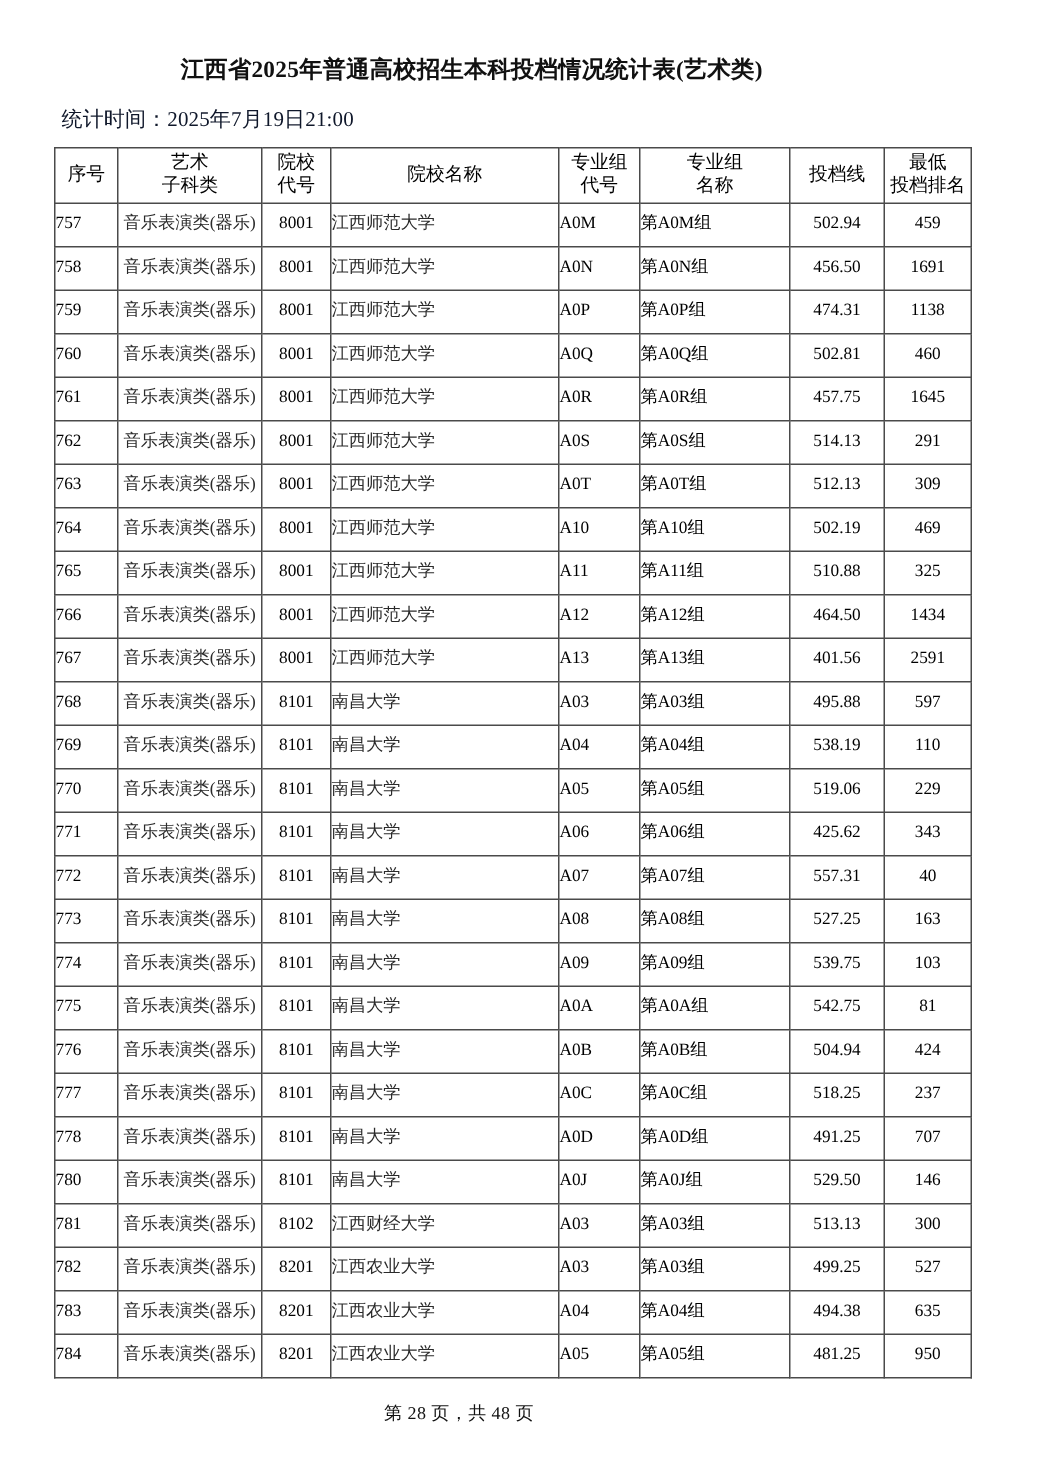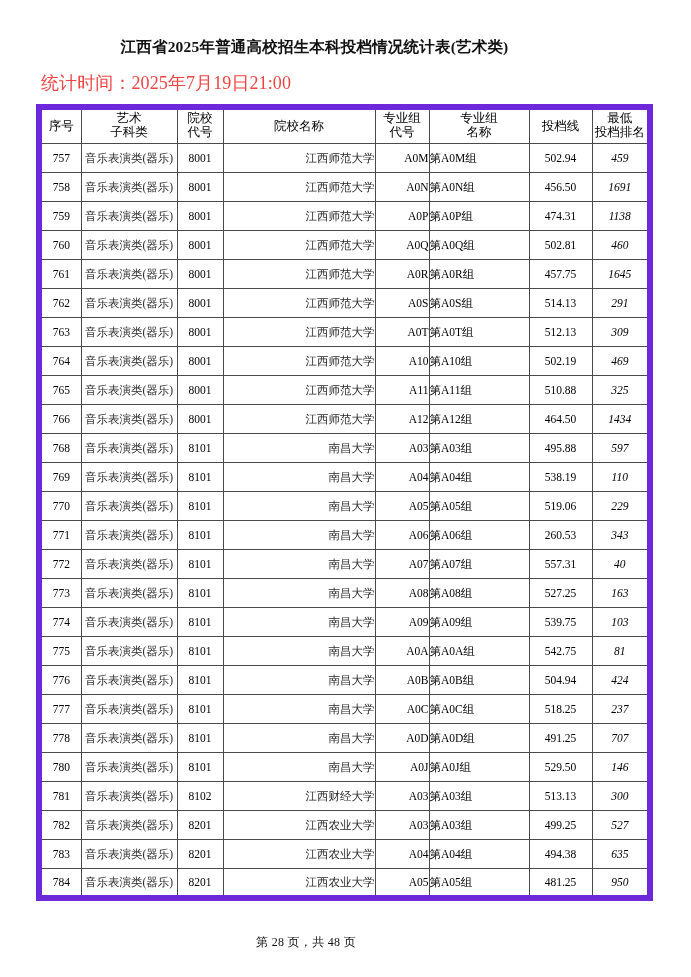--- a/index.html
+++ b/index.html
@@ -25,33 +25,33 @@
   .doc-title {
     text-align: center;
     font-size: 15.5px;
     font-weight: bold;
     letter-spacing: 0.2px;
     padding-top: 38px;
     line-height: 1.2;
     color: #111;
   }
   .stat-time {
-    font-size: 18px;
+    font-size: 14px;
     padding-top: 14px;
     padding-bottom: 9px;
     padding-left: 5px;
-    color: #ef4444;
+    color: #0f172a;
     letter-spacing: 0.1px;
   }
   table.report {
     border-collapse: collapse;
     width: 611px;
     table-layout: fixed;
     margin: 0 auto;
-    border: 6px solid #6d28d9;
+    border: 1px solid #6d28d9;
   }
   table.report th,
   table.report td {
     border: 1px solid #4a4a4a;
     padding: 0;
     font-size: 11.5px;
     line-height: 1.25;
     height: 29px;
     vertical-align: middle;
     box-sizing: border-box;
@@ -71,28 +71,28 @@
   
   col.c-seq     { width: 42px; }
   col.c-sub     { width: 96px; }
   col.c-ccode   { width: 46px; }
   col.c-cname   { width: 152px; }
   col.c-gcode   { width: 54px; }
   col.c-gname   { width: 100px; }
   col.c-score   { width: 63px; }
   col.c-rank    { width: 58px; }
 
-  td.seq   { text-align: center; font-size: 12.5px; padding-right: 4px; }
+  td.seq   { text-align: left; font-size: 12.5px; padding-right: 4px; }
   td.sub   { text-align: center; font-size: 11px; color: #2a2a2a; }
   td.ccode { text-align: center; font-size: 12.5px; }
-  td.cname { text-align: right; font-size: 12px; padding-left: 5px; color: #2a2a2a; }
-  td.gcode { text-align: right; font-size: 12.5px; }
+  td.cname { text-align: left; font-size: 12px; padding-left: 5px; color: #2a2a2a; }
+  td.gcode { text-align: left; font-size: 12.5px; }
   td.gname { text-align: left; font-size: 11.5px; padding-left: 5px; }
   td.score { text-align: center; font-size: 12.5px; }
-  td.rank  { text-align: center; font-size: 12.5px; font-style: italic; }
+  td.rank  { text-align: center; font-size: 12.5px; }
 
   .footer {
     position: absolute;
     left: 0;
     right: 17px;
     bottom: 26px;
     text-align: center;
     font-size: 12px;
     color: #111;
     letter-spacing: 0.3px;
@@ -246,20 +246,30 @@
           <td class="seq">766</td>
           <td class="sub">音乐表演类(器乐)</td>
           <td class="ccode">8001</td>
           <td class="cname">江西师范大学</td>
           <td class="gcode">A12</td>
           <td class="gname">第A12组</td>
           <td class="score">464.50</td>
           <td class="rank">1434</td>
         </tr>
         <tr>
+          <td class="seq">767</td>
+          <td class="sub">音乐表演类(器乐)</td>
+          <td class="ccode">8001</td>
+          <td class="cname">江西师范大学</td>
+          <td class="gcode">A13</td>
+          <td class="gname">第A13组</td>
+          <td class="score">401.56</td>
+          <td class="rank">2591</td>
+        </tr>
+        <tr>
           <td class="seq">768</td>
           <td class="sub">音乐表演类(器乐)</td>
           <td class="ccode">8101</td>
           <td class="cname">南昌大学</td>
           <td class="gcode">A03</td>
           <td class="gname">第A03组</td>
           <td class="score">495.88</td>
           <td class="rank">597</td>
         </tr>
         <tr>
@@ -282,21 +292,21 @@
           <td class="score">519.06</td>
           <td class="rank">229</td>
         </tr>
         <tr>
           <td class="seq">771</td>
           <td class="sub">音乐表演类(器乐)</td>
           <td class="ccode">8101</td>
           <td class="cname">南昌大学</td>
           <td class="gcode">A06</td>
           <td class="gname">第A06组</td>
-          <td class="score">260.53</td>
+          <td class="score">425.62</td>
           <td class="rank">343</td>
         </tr>
         <tr>
           <td class="seq">772</td>
           <td class="sub">音乐表演类(器乐)</td>
           <td class="ccode">8101</td>
           <td class="cname">南昌大学</td>
           <td class="gcode">A07</td>
           <td class="gname">第A07组</td>
           <td class="score">557.31</td>

